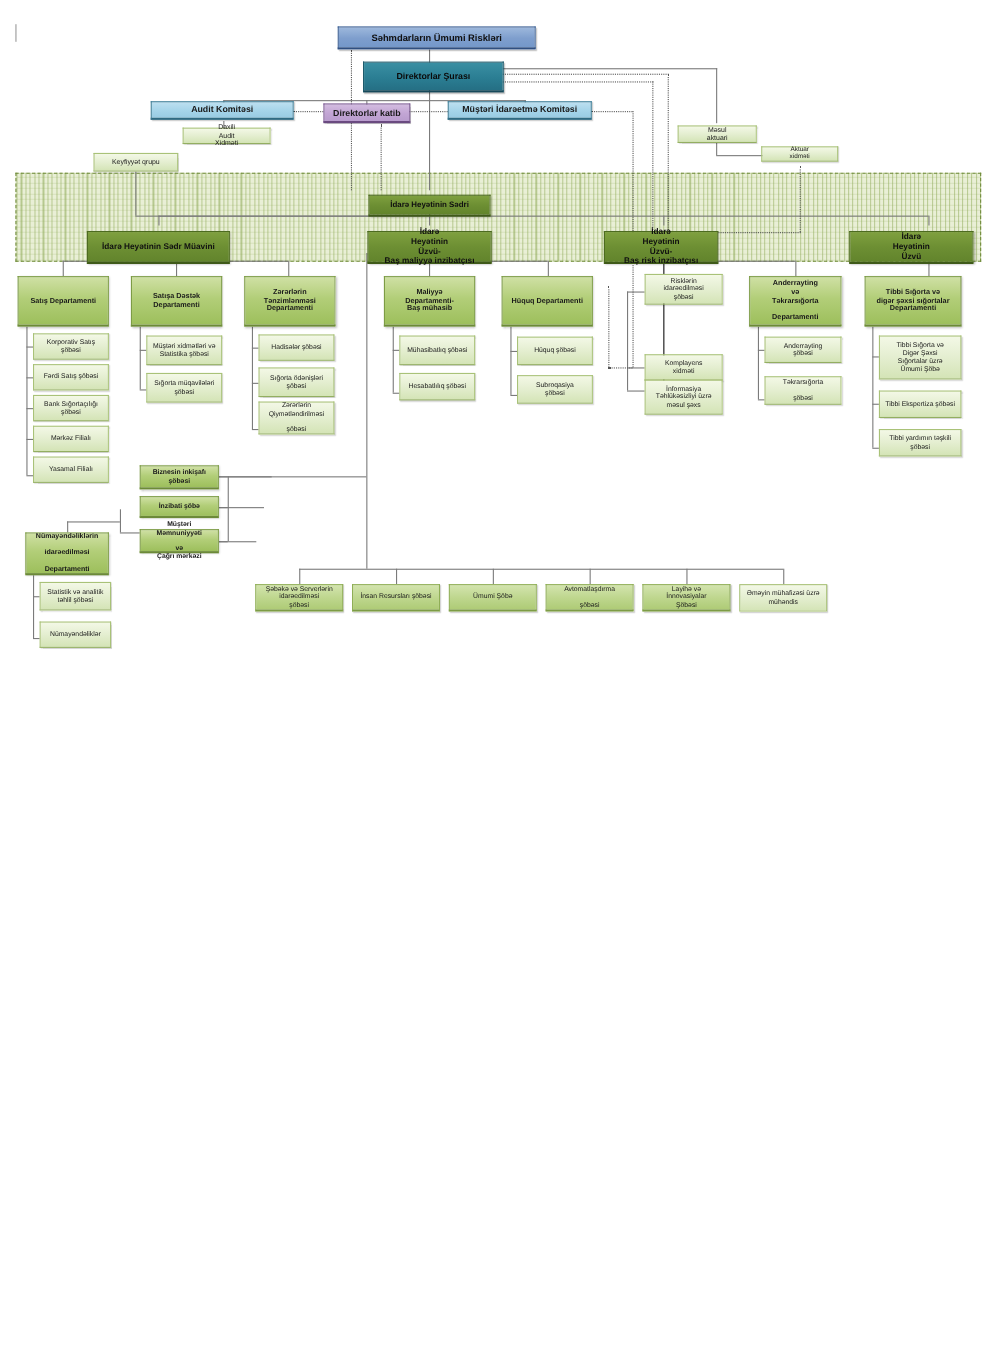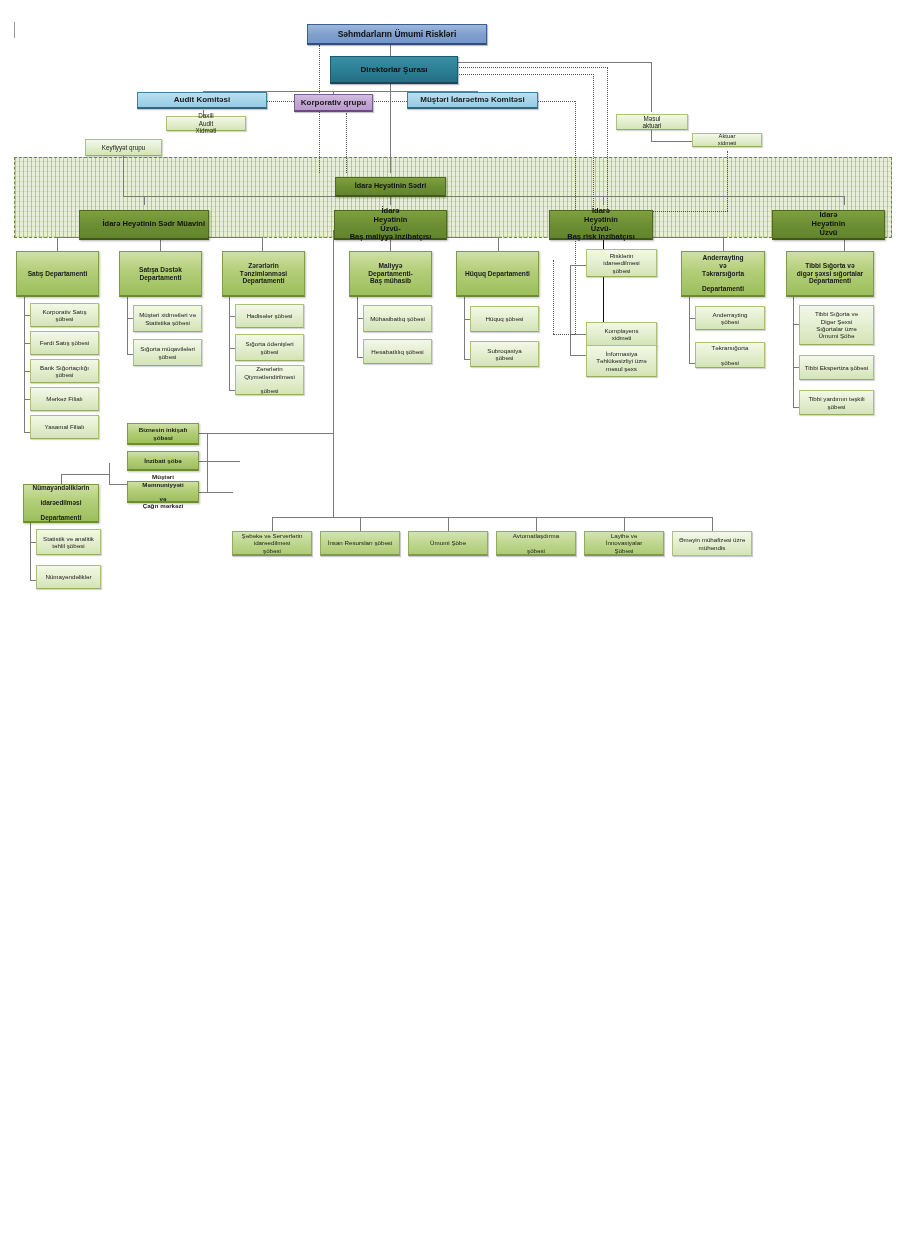--- a/index.html
+++ b/index.html
@@ -246,21 +246,21 @@
 
   <div class="box lvl-board" style="left:330px;top:56px;width:128px;height:28px;">
     <span>Direktorlar Şurası</span>
   </div>
 
   <div class="box lvl-cmte" style="left:137px;top:92px;width:130px;height:17px;">
     <span>Audit Komitəsi</span>
   </div>
 
   <div class="box lvl-sec" style="left:294px;top:94px;width:79px;height:18px;">
-    <span>Korporativ qrupu</span>
+    <span>Direktorlar katib</span>
   </div>
 
   <div class="box lvl-cmte" style="left:407px;top:92px;width:131px;height:17px;">
     <span>Müştəri İdarəetmə Komitəsi</span>
   </div>
 
   <div class="box lvl-unit" style="left:166px;top:116px;width:80px;height:15px;font-size:6.3px;">
     <span><span class="sq">Daxili</span> Audit <span class="sq">Xidməti</span></span>
   </div>
 
@@ -273,21 +273,21 @@
   </div>
 
   <div class="box lvl-unit" style="left:85px;top:139px;width:77px;height:17px;font-size:6.3px;">
     <span>Keyfiyyət qrupu</span>
   </div>
 
   <div class="box lvl-exec" style="left:335px;top:165px;width:111px;height:20px;font-size:7.2px;">
     <span>İdarə Heyətinin Sədri</span>
   </div>
 
-  <div class="box lvl-exec" style="left:79px;top:198px;width:130px;height:30px;text-align:right;">
+  <div class="box lvl-exec" style="left:79px;top:198px;width:130px;height:30px;">
     <span>İdarə Heyətinin Sədr Müavini</span>
   </div>
 
   <div class="box lvl-exec" style="left:334px;top:198px;width:113px;height:30px;">
     <span>
       İdarə <span class="sq">Heyətinin</span> Üzvü-<br>Baş maliyyə inzibatçısı
     </span>
   </div>
 
   <div class="box lvl-exec" style="left:549px;top:198px;width:104px;height:30px;">

